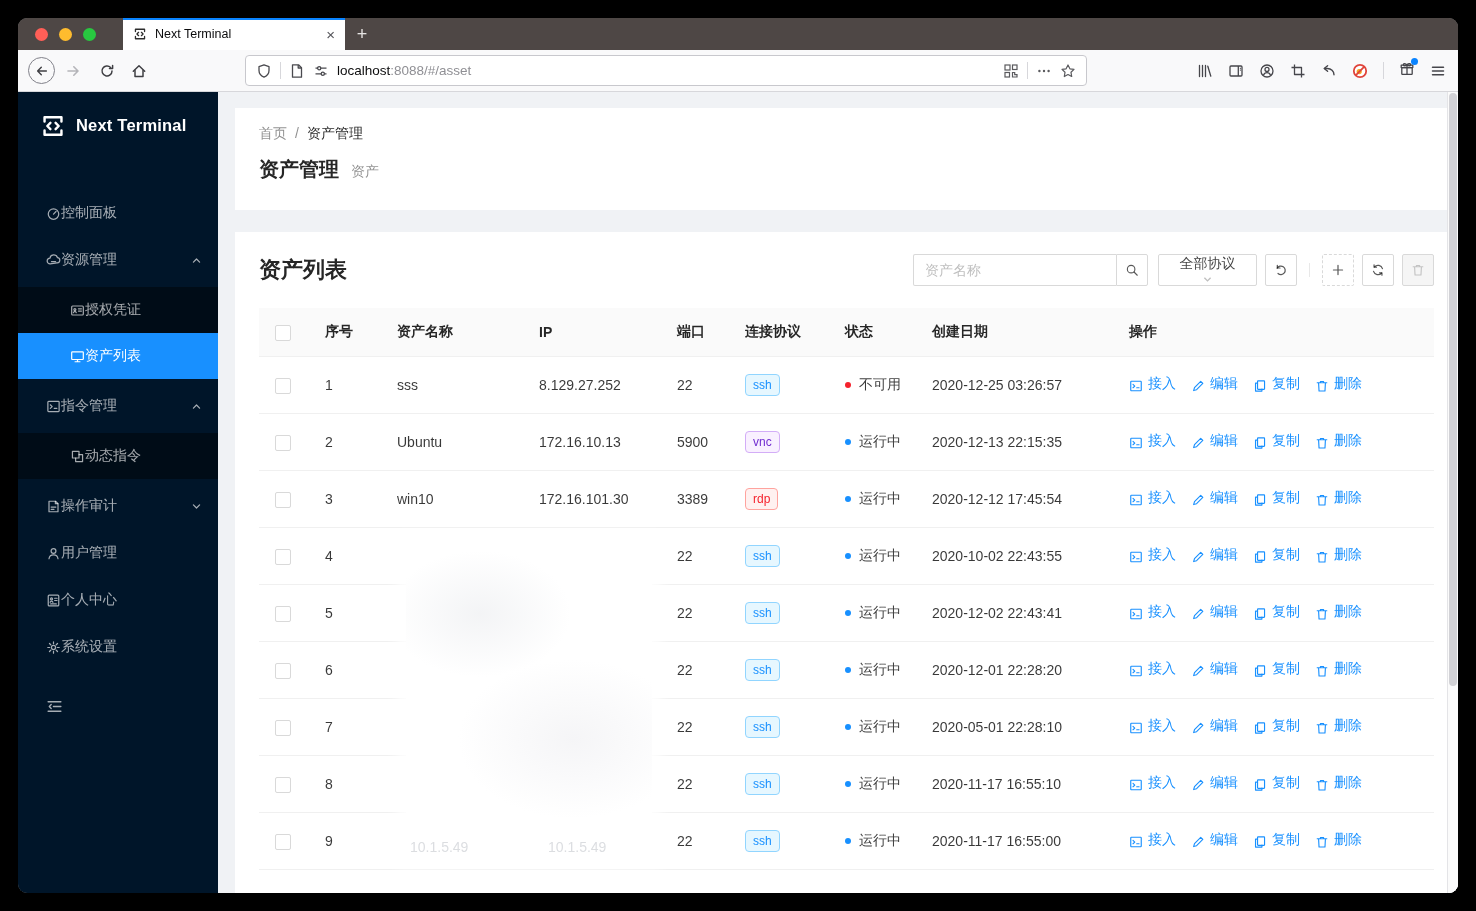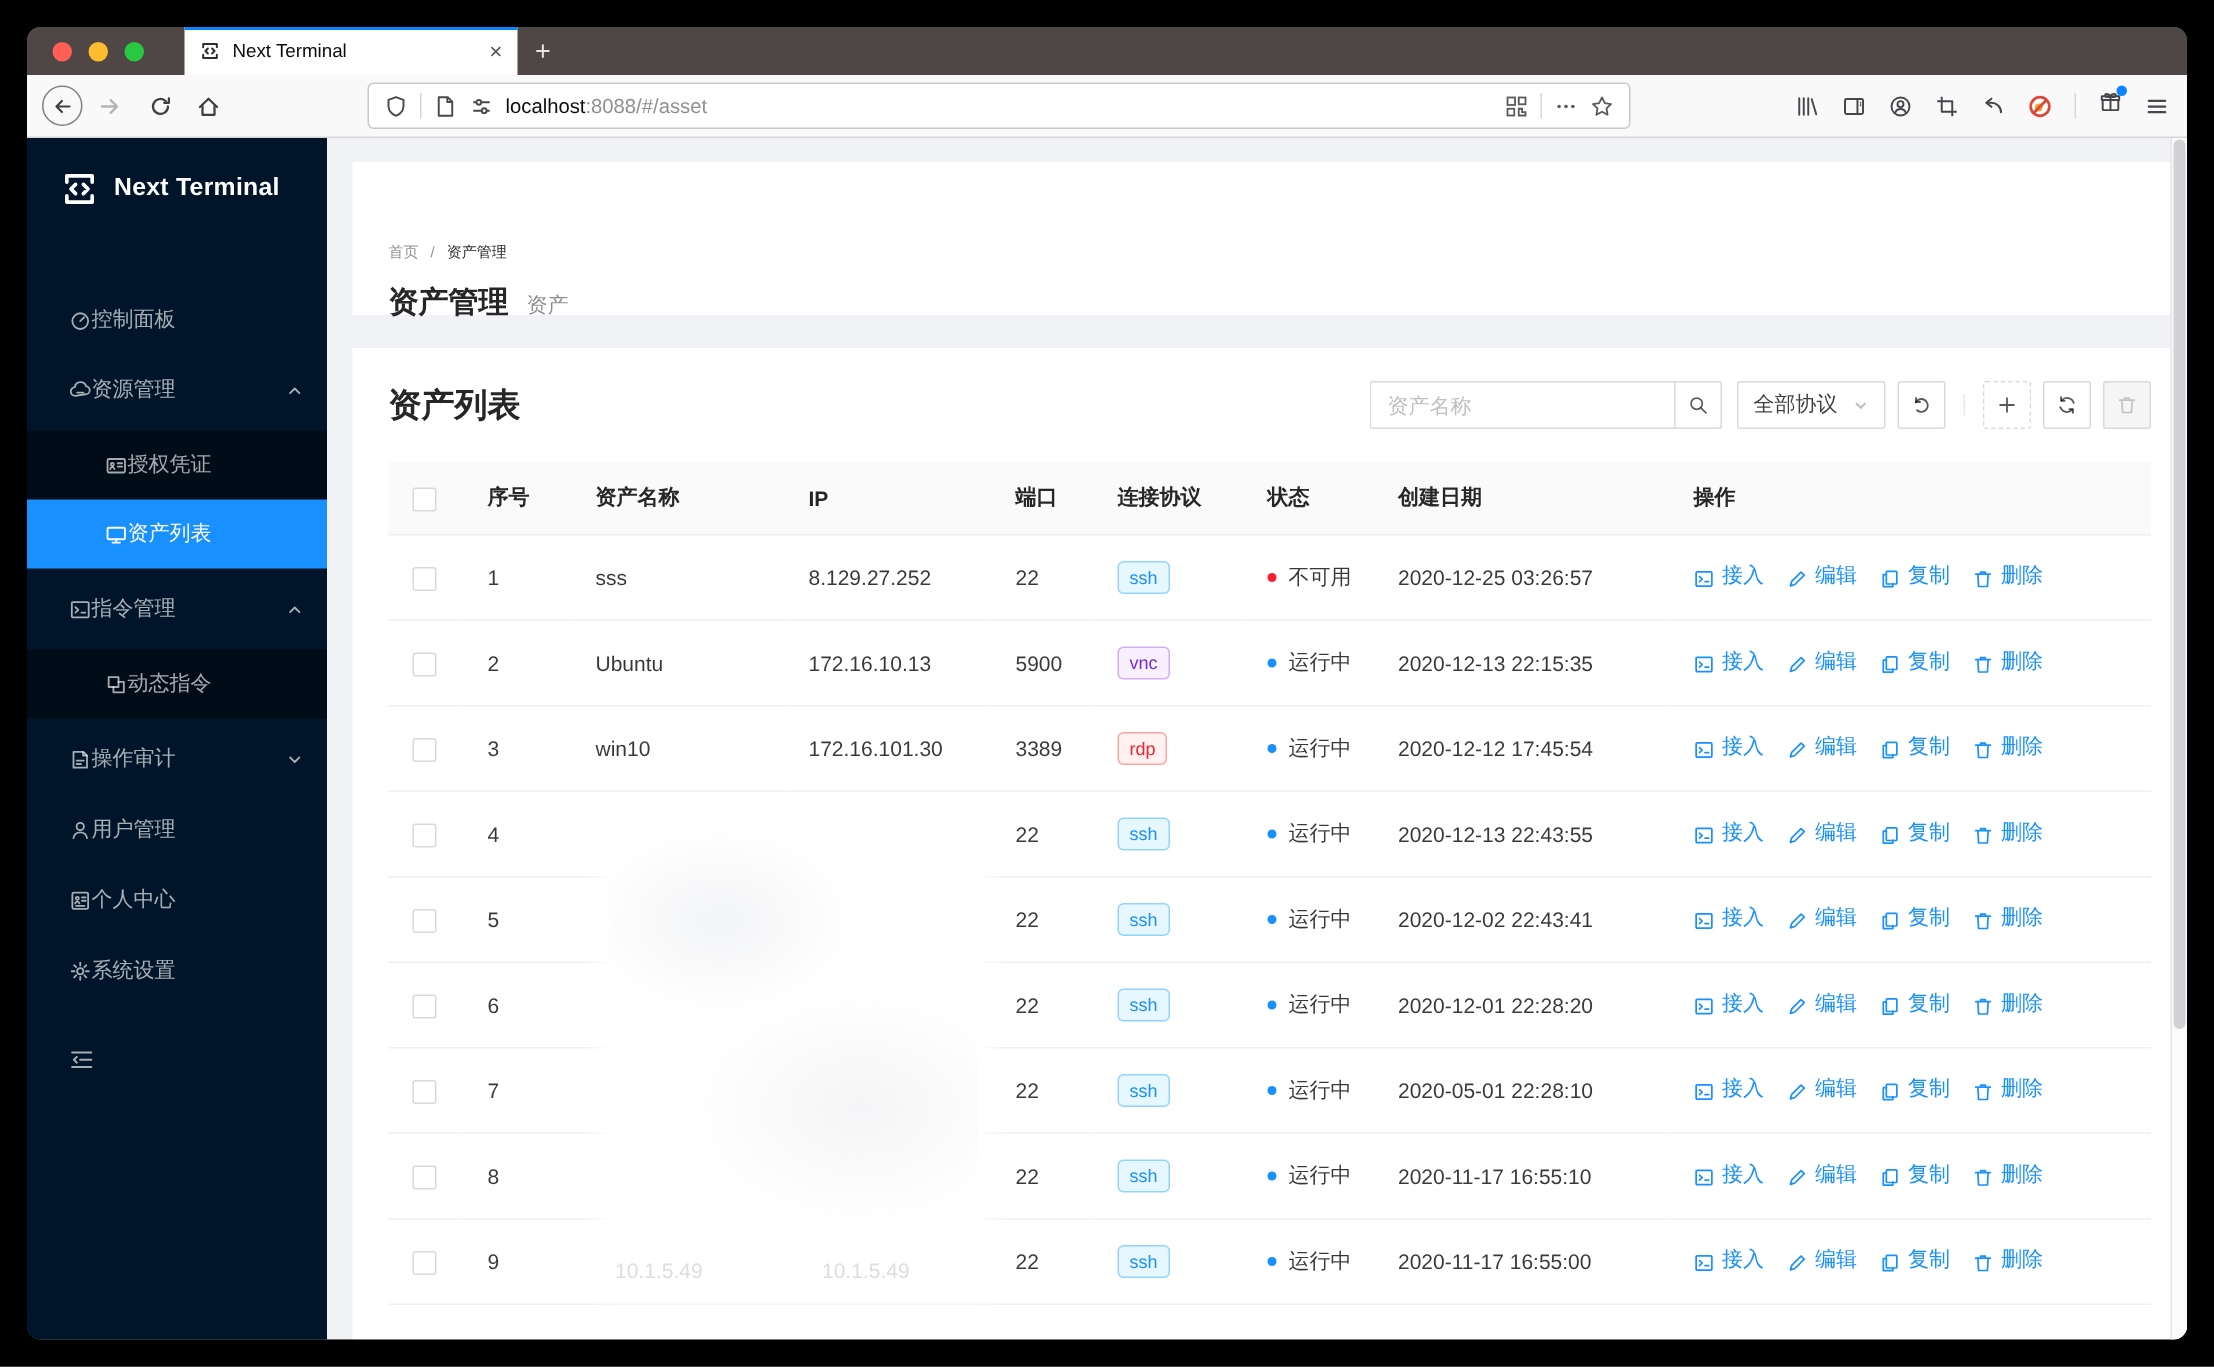--- a/index.html
+++ b/index.html
@@ -47,37 +47,37 @@
   .submenu .menu-item { height:46px; margin:0; padding-left:52px; }
   .menu-item.selected { background:#1890ff; color:#fff; }
   .menu-item .ico { width:15px; height:15px; }
   .menu-item .lbl { flex:1; }
   .menu-item .caret { width:11px; height:11px; color:rgba(255,255,255,.65); }
   .fold { margin-top:24px; padding-left:28px; }
   .fold .ico { width:17px; height:17px; }
 
   .main { flex:1; background:#f0f2f5; padding:16px 0 0 17px; display:flex; flex-direction:column; min-width:0; overflow:hidden; }
   .bc-card { background:#fff; height:102px; padding:17px 24px; flex:0 0 auto; }
-  .breadcrumb { font-size:10px; color:rgba(0,0,0,.45);margin-top:36px; }
+  .breadcrumb { font-size:14px; color:rgba(0,0,0,.45); }
   .breadcrumb .sep { margin:0 8px; }
   .breadcrumb .cur { color:rgba(0,0,0,.85); }
   .title-row { margin-top:13px; display:flex; align-items:baseline; gap:12px; }
   .page-title { font-size:20px; font-weight:700; color:#262626; }
   .page-sub { font-size:14px; color:rgba(0,0,0,.45); }
 
   .table-card { margin-top:22px; background:#fff; flex:1; padding:16px 24px; position:relative; min-height:0; }
   .panel-header { display:flex; align-items:center; justify-content:space-between; height:44px; }
   .panel-title { font-size:22px; font-weight:700; color:#262626; }
   .controls { display:flex; align-items:center; }
   .search-wrap { display:flex; }
   .search-input { width:203px; height:32px; border:1px solid #d9d9d9; border-right:none; border-radius:2px 0 0 2px; padding:0 11px; font-size:14px; color:rgba(0,0,0,.75); outline:none; }
   .search-input::placeholder { color:#bfbfbf; }
   .btn { height:32px; min-width:32px; background:#fff; border:1px solid #d9d9d9; border-radius:2px; display:flex; align-items:center; justify-content:center; color:rgba(0,0,0,.65); cursor:pointer; }
   .search-btn { border-radius:0 2px 2px 0; }
-  .select { margin-left:10px; width:99px; height:32px; border:1px solid #d9d9d9; border-radius:2px; background:#fff; display:flex; align-items:center; justify-content:space-between; padding:0 10px; font-size:14px; color:rgba(0,0,0,.75); }
+  .select { margin-left:10px; width:99px; height:32px; border:1px solid #d9d9d9; border-radius:2px; background:#fff; display:flex; align-items:center; justify-content:space-between; padding:0 10px; font-size:14px; color:rgba(0,0,0,.75);flex-direction:column; }
   .select .caret { color:#bfbfbf; width:11px; height:11px; }
   .ml8 { margin-left:8px; }
   .vdiv { width:1px; height:14px; background:#e8e8e8; margin:0 12px; }
   .btn.dashed { border-style:dashed; }
   .btn.disabled { background:#f5f5f5; color:#c3c3c3; cursor:default; }
 
   .table-wrap { position:relative; margin-top:16px; }
   table { width:100%; border-collapse:collapse; table-layout:fixed; }
   th { background:#fafafa; font-size:14px; font-weight:700; color:rgba(0,0,0,.85); text-align:left; padding:15px 16px; border-bottom:1px solid #f0f0f0; }
   td { height:57px; padding:0 16px; font-size:14px; color:rgba(0,0,0,.78); border-bottom:1px solid #f0f0f0; white-space:nowrap; overflow:hidden; }
@@ -614,21 +614,21 @@
                     </a></td>
                 </tr>
                 <tr>
                   <td><span class="checkbox"></span></td>
                   <td>4</td>
                   <td></td>
                   <td></td>
                   <td>22</td>
                   <td><span class="tag tag-ssh">ssh</span></td>
                   <td><span class="dot dot-running"></span>运行中</td>
-                  <td>2020-12-13 22:43:55</td>
+                  <td>2020-10-02 22:43:55</td>
                   <td><a class="action" href="javascript:void(0)">
                       <span class="ico">
                         <svg viewBox="0 0 16 16" fill="none" stroke="currentColor" stroke-width="1.3" stroke-linecap="round" stroke-linejoin="round">
                           <rect x="2" y="2.6" width="12" height="10.8" rx="0.8"></rect>
                           <path d="M4.6 6.2l2 1.9-2 1.9M8.8 10h2.7"></path>
                         </svg>
                       </span>
                       <span>接入</span>
                     </a><a class="action" href="javascript:void(0)">
                       <span class="ico">

